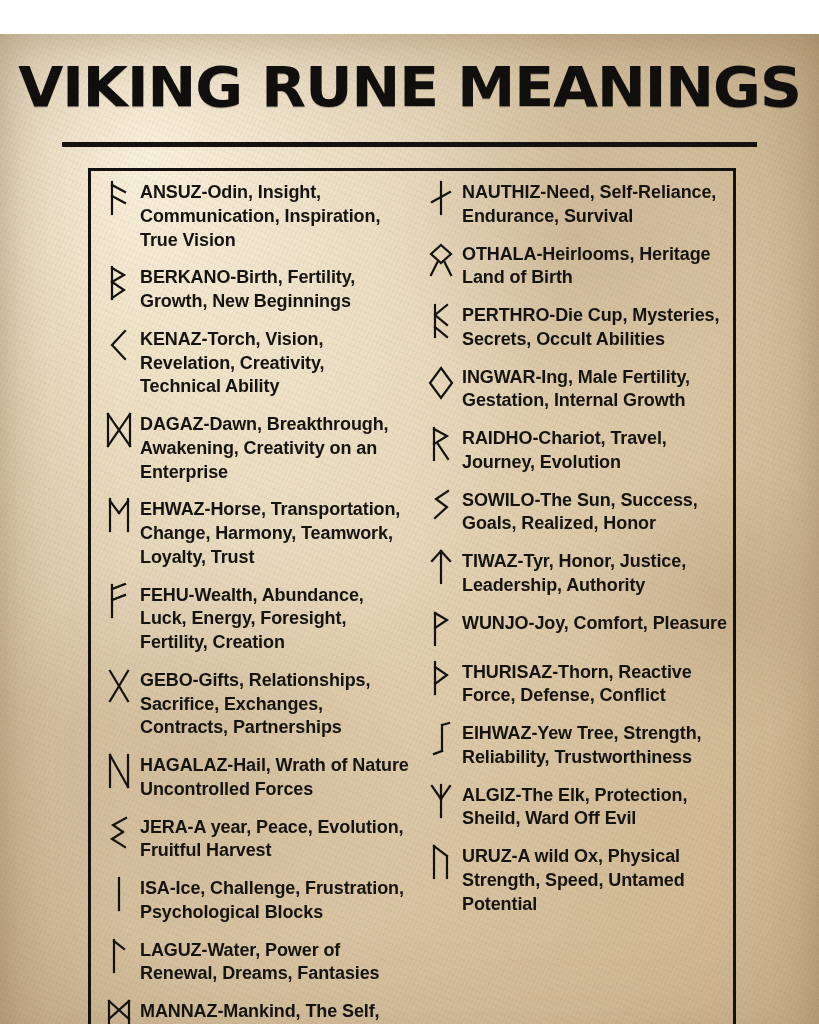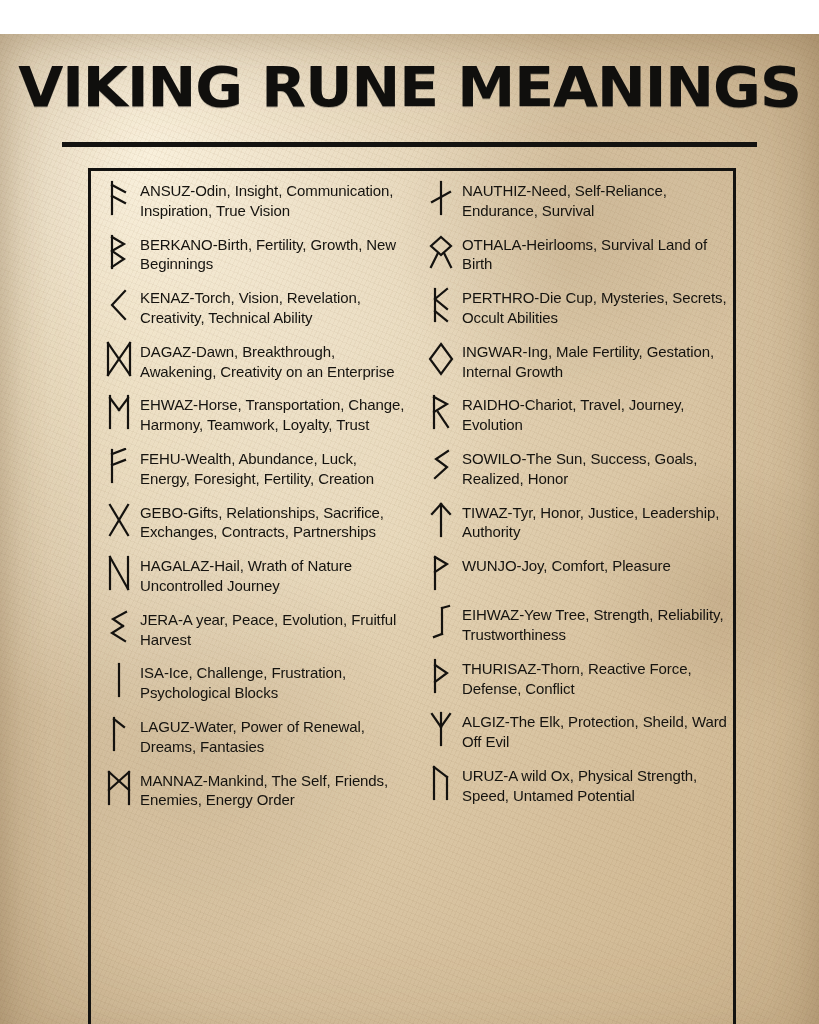--- a/index.html
+++ b/index.html
@@ -113,22 +113,22 @@
   }
   .rune {
     width: 42px;
     min-width: 42px;
     text-align: center;
     color: #14120f;
   }
   .rune svg { display: block; margin: 0 auto; }
   .meaning {
     font-family: "Liberation Sans", sans-serif;
-    font-weight: normal;
-    font-size: 15px;
+    font-weight: bold;
+    font-size: 18px;
     line-height: 1.32;
     color: #15130f;
     letter-spacing: -0.1px;
     padding-top: 1px;
   }
 </style>
 </head>
 <body>
 
 <div class="poster">
@@ -239,21 +239,21 @@
       <div class="entry">
         <div class="rune">
           <svg width="26" height="36" viewBox="0 0 26 36">
               <g stroke="#14120f" stroke-width="2.2" fill="none" stroke-linecap="square">
                 <line x1="4" y1="2" x2="4" y2="34"></line>
                 <line x1="22" y1="2" x2="22" y2="34"></line>
                 <line x1="4" y1="2" x2="22" y2="34"></line>
               </g>
             </svg>
         </div>
-        <div class="meaning">HAGALAZ-Hail, Wrath of Nature Uncontrolled Journey</div>
+        <div class="meaning">HAGALAZ-Hail, Wrath of Nature Uncontrolled Forces</div>
       </div>
 
       <div class="entry">
         <div class="rune">
           <svg width="24" height="36" viewBox="0 0 24 36">
               <g stroke="#14120f" stroke-width="2.2" fill="none" stroke-linecap="square">
                 <polyline points="19,3 6,10 16,17"></polyline>
                 <polyline points="16,17 5,24 18,32"></polyline>
               </g>
             </svg>
@@ -317,21 +317,21 @@
       <div class="entry">
         <div class="rune">
           <svg width="26" height="36" viewBox="0 0 26 36">
               <g stroke="#14120f" stroke-width="2.2" fill="none" stroke-linecap="square">
                 <polygon points="13,3 23,12 13,21 3,12"></polygon>
                 <line x1="10" y1="19" x2="3" y2="33"></line>
                 <line x1="16" y1="19" x2="23" y2="33"></line>
               </g>
             </svg>
         </div>
-        <div class="meaning">OTHALA-Heirlooms, Survival Land of Birth</div>
+        <div class="meaning">OTHALA-Heirlooms, Heritage Land of Birth</div>
       </div>
 
       <div class="entry">
         <div class="rune">
           <svg width="24" height="36" viewBox="0 0 24 36">
               <g stroke="#14120f" stroke-width="2.2" fill="none" stroke-linecap="square">
                 <line x1="6" y1="2" x2="6" y2="34"></line>
                 <polyline points="18,2 6,12 18,22"></polyline>
                 <line x1="6" y1="24" x2="18" y2="34"></line>
               </g>
@@ -397,43 +397,43 @@
               </g>
             </svg>
         </div>
         <div class="meaning">WUNJO-Joy, Comfort, Pleasure</div>
       </div>
 
       <div class="entry">
         <div class="rune">
           <svg width="22" height="36" viewBox="0 0 22 36">
               <g stroke="#14120f" stroke-width="2.2" fill="none" stroke-linecap="square">
+                <line x1="5" y1="2" x2="5" y2="34"></line>
+                <polyline points="5,7 17,15 5,24"></polyline>
+              </g>
+            </svg>
+        </div>
+        <div class="meaning">THURISAZ-Thorn, Reactive Force, Defense, Conflict</div>
+      </div>
+
+      <div class="entry">
+        <div class="rune">
+          <svg width="22" height="36" viewBox="0 0 22 36">
+              <g stroke="#14120f" stroke-width="2.2" fill="none" stroke-linecap="square">
                 <line x1="12" y1="4" x2="12" y2="30"></line>
                 <line x1="12" y1="4" x2="19" y2="2"></line>
                 <line x1="12" y1="30" x2="4" y2="33"></line>
               </g>
             </svg>
         </div>
         <div class="meaning">EIHWAZ-Yew Tree, Strength, Reliability, Trustworthiness</div>
       </div>
 
       <div class="entry">
         <div class="rune">
-          <svg width="22" height="36" viewBox="0 0 22 36">
-              <g stroke="#14120f" stroke-width="2.2" fill="none" stroke-linecap="square">
-                <line x1="5" y1="2" x2="5" y2="34"></line>
-                <polyline points="5,7 17,15 5,24"></polyline>
-              </g>
-            </svg>
-        </div>
-        <div class="meaning">THURISAZ-Thorn, Reactive Force, Defense, Conflict</div>
-      </div>
-
-      <div class="entry">
-        <div class="rune">
           <svg width="24" height="36" viewBox="0 0 24 36">
               <g stroke="#14120f" stroke-width="2.2" fill="none" stroke-linecap="square">
                 <line x1="12" y1="2" x2="12" y2="34"></line>
                 <line x1="12" y1="16" x2="3" y2="3"></line>
                 <line x1="12" y1="16" x2="21" y2="3"></line>
               </g>
             </svg>
         </div>
         <div class="meaning">ALGIZ-The Elk, Protection, Sheild, Ward Off Evil</div>
       </div>

